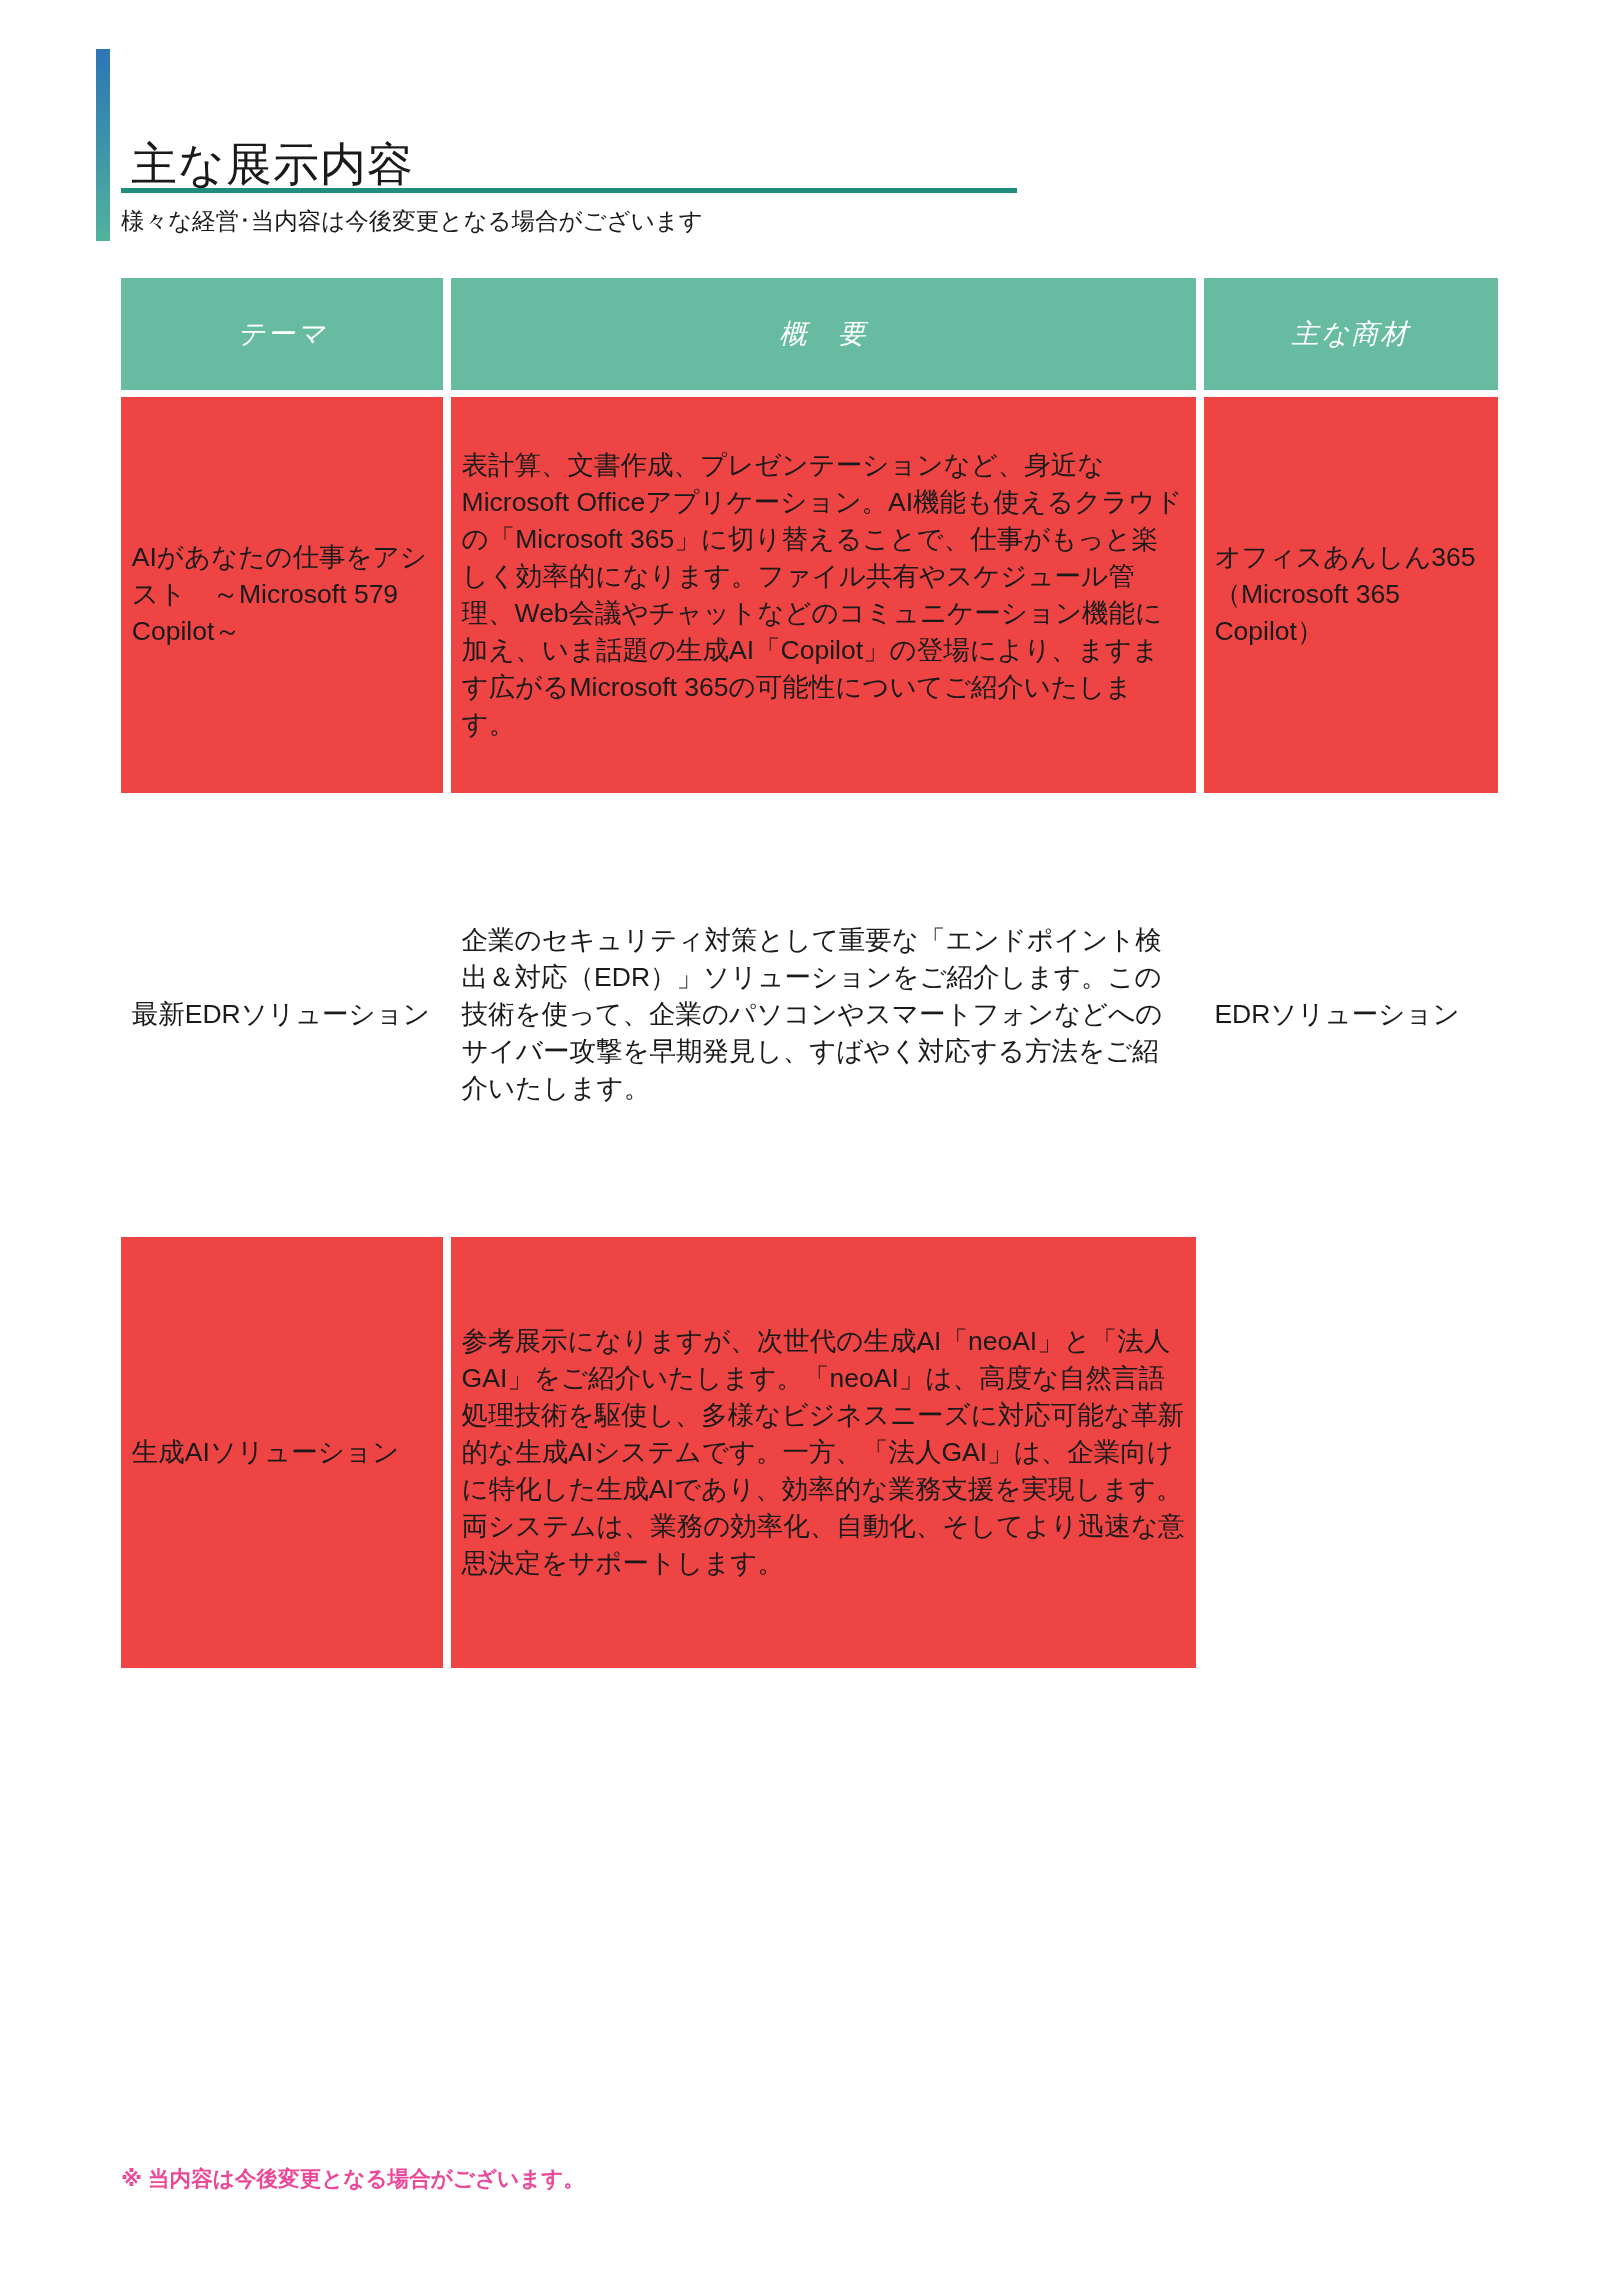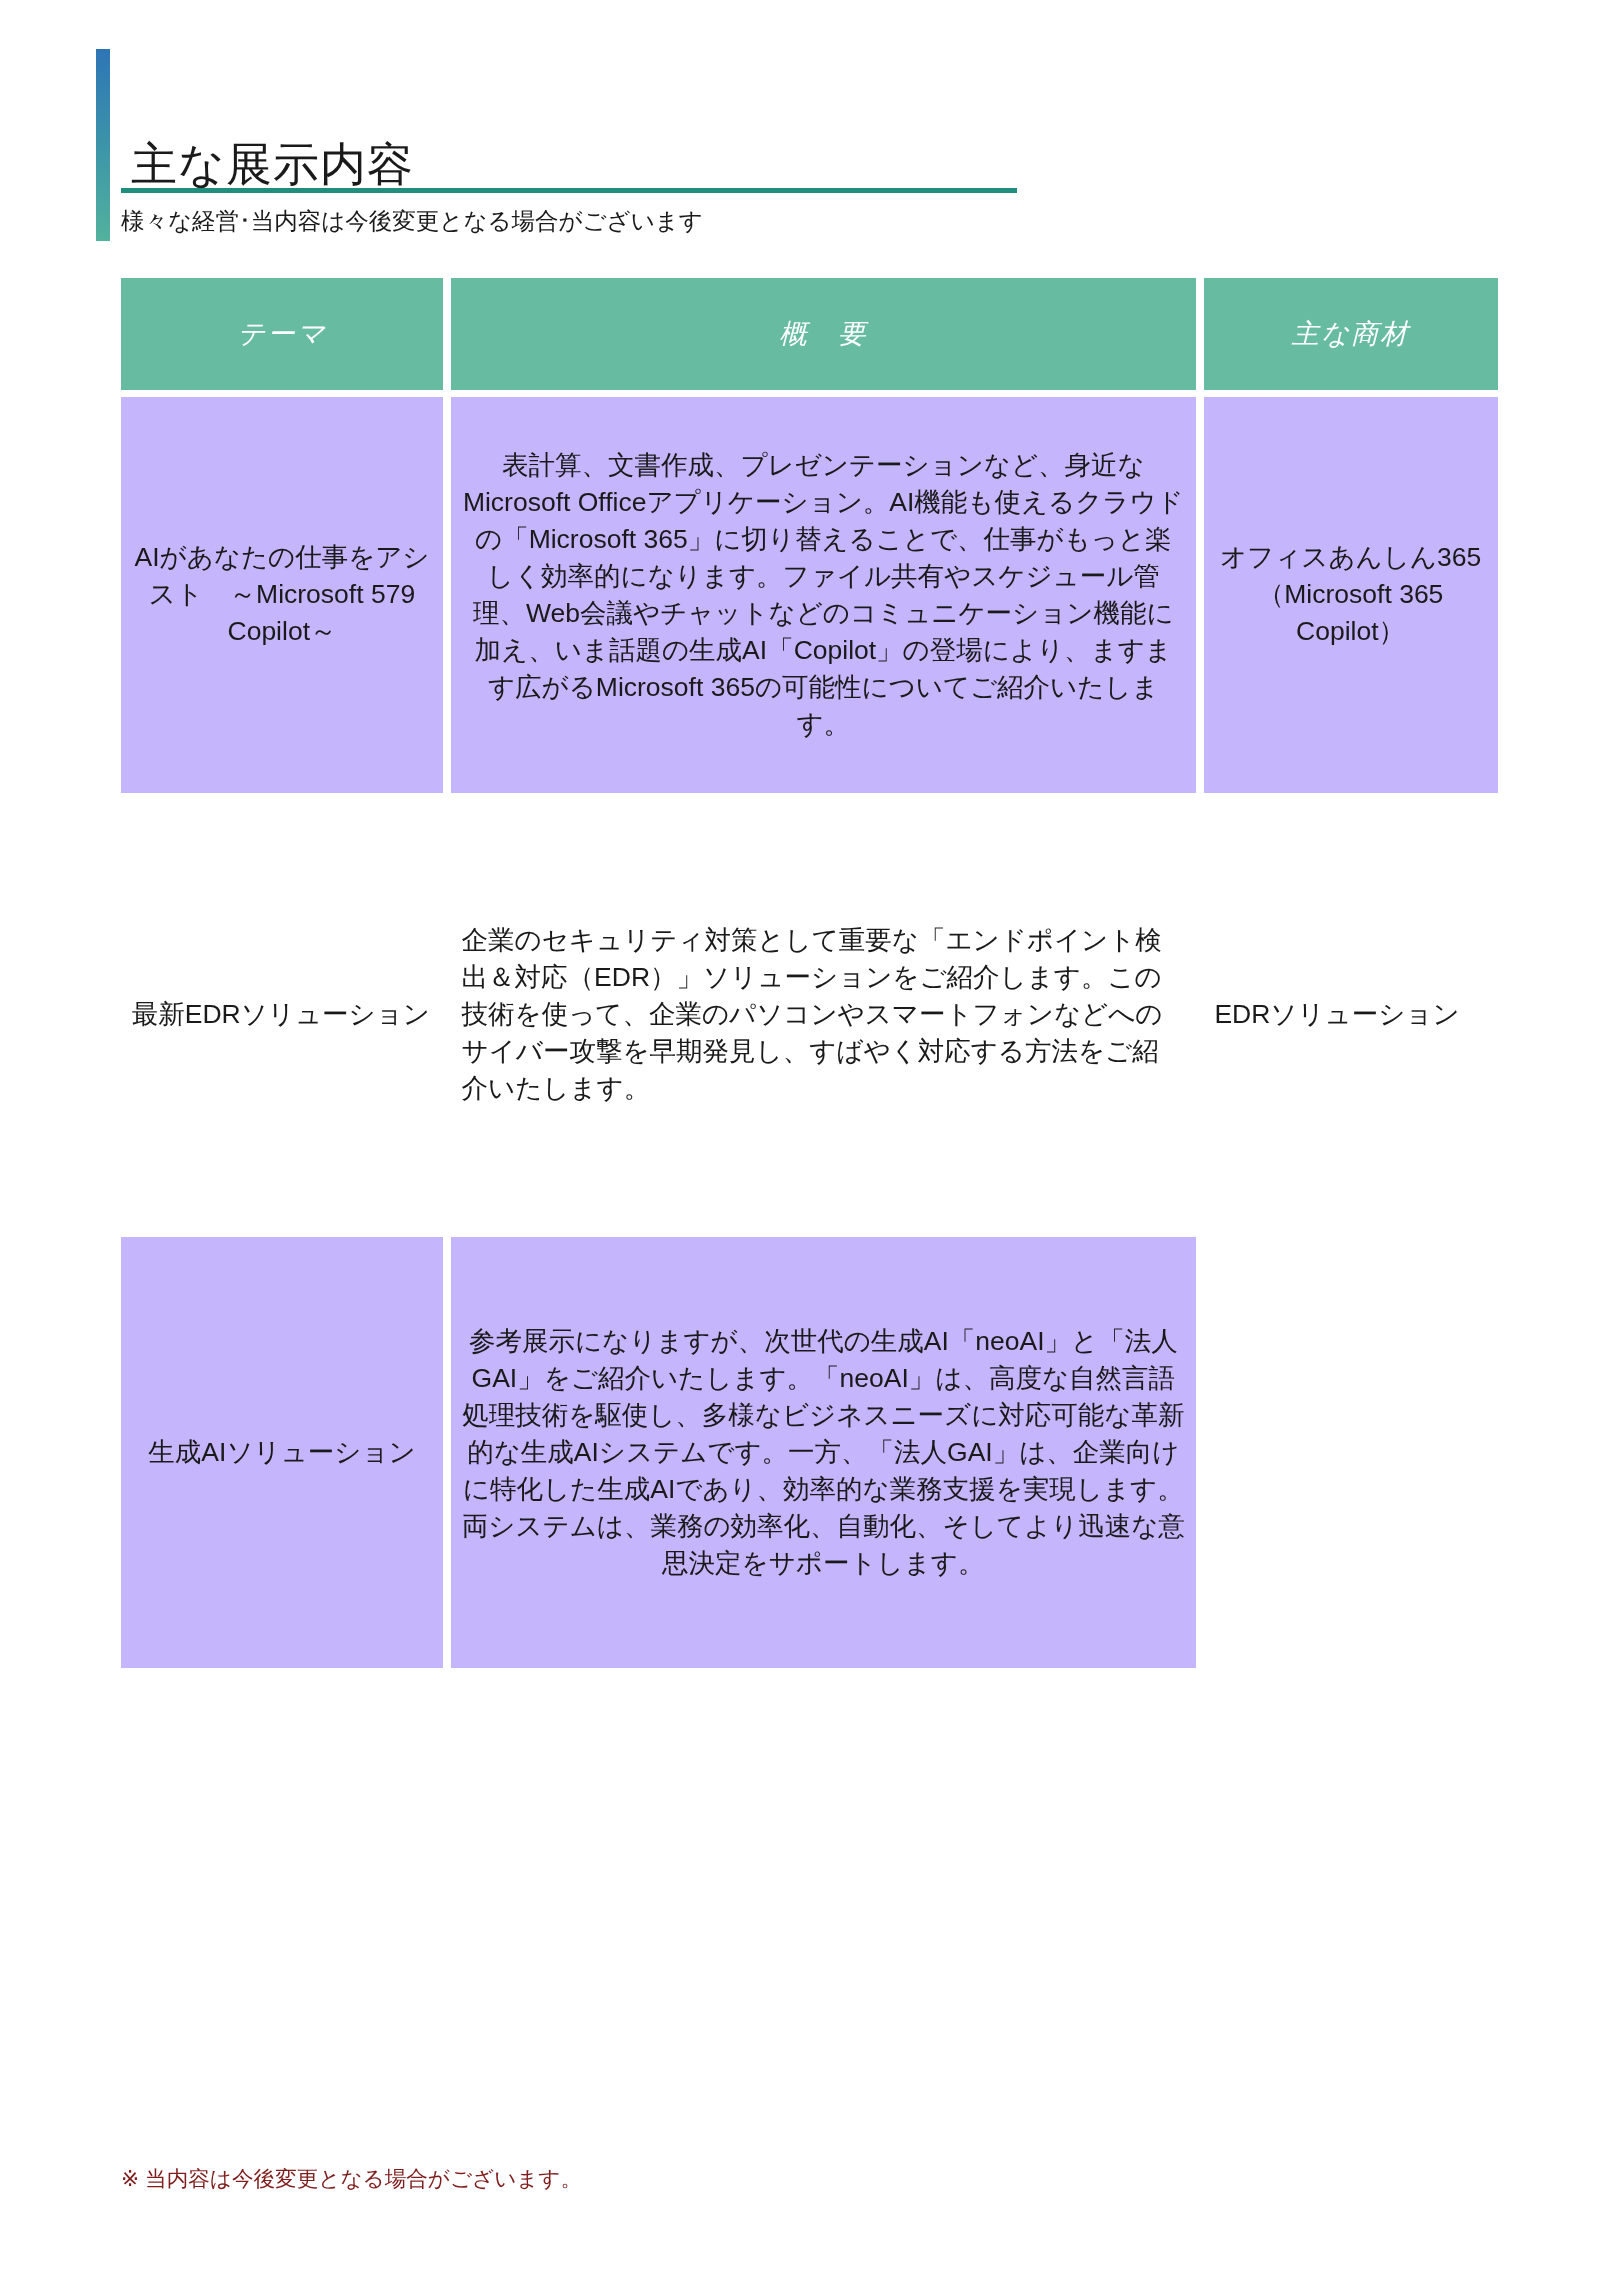--- a/index.html
+++ b/index.html
@@ -85,37 +85,36 @@
   .td {
     display: flex;
     align-items: center;
     box-sizing: border-box;
     padding: 0 10.8px;
     font-size: 26.5px;
     line-height: 37px;
     color: #1a1a1a;
   }
   .trow.shaded .td {
-    background: #c4b5fd;
-    text-align: center;
+    background: #ef4444;
   }
   .td .cell-text {
     display: block;
     width: 100%;
     word-break: break-word;
   }
 
   
   .footnote {
     position: absolute;
     left: 121px;
     top: 2164px;
     font-size: 21.6px;
-    font-weight: 400;
-    color: #7f1d1d;
+    font-weight: 700;
+    color: #ec4899;
     white-space: nowrap;
   }
 </style>
 </head>
 <body>
 
 <div class="accent-bar"></div>
 <h1 class="page-title">主な展示内容</h1>
 <div class="title-rule"></div>
 <div class="subtitle">様々な経営･当内容は今後変更となる場合がございます</div>

